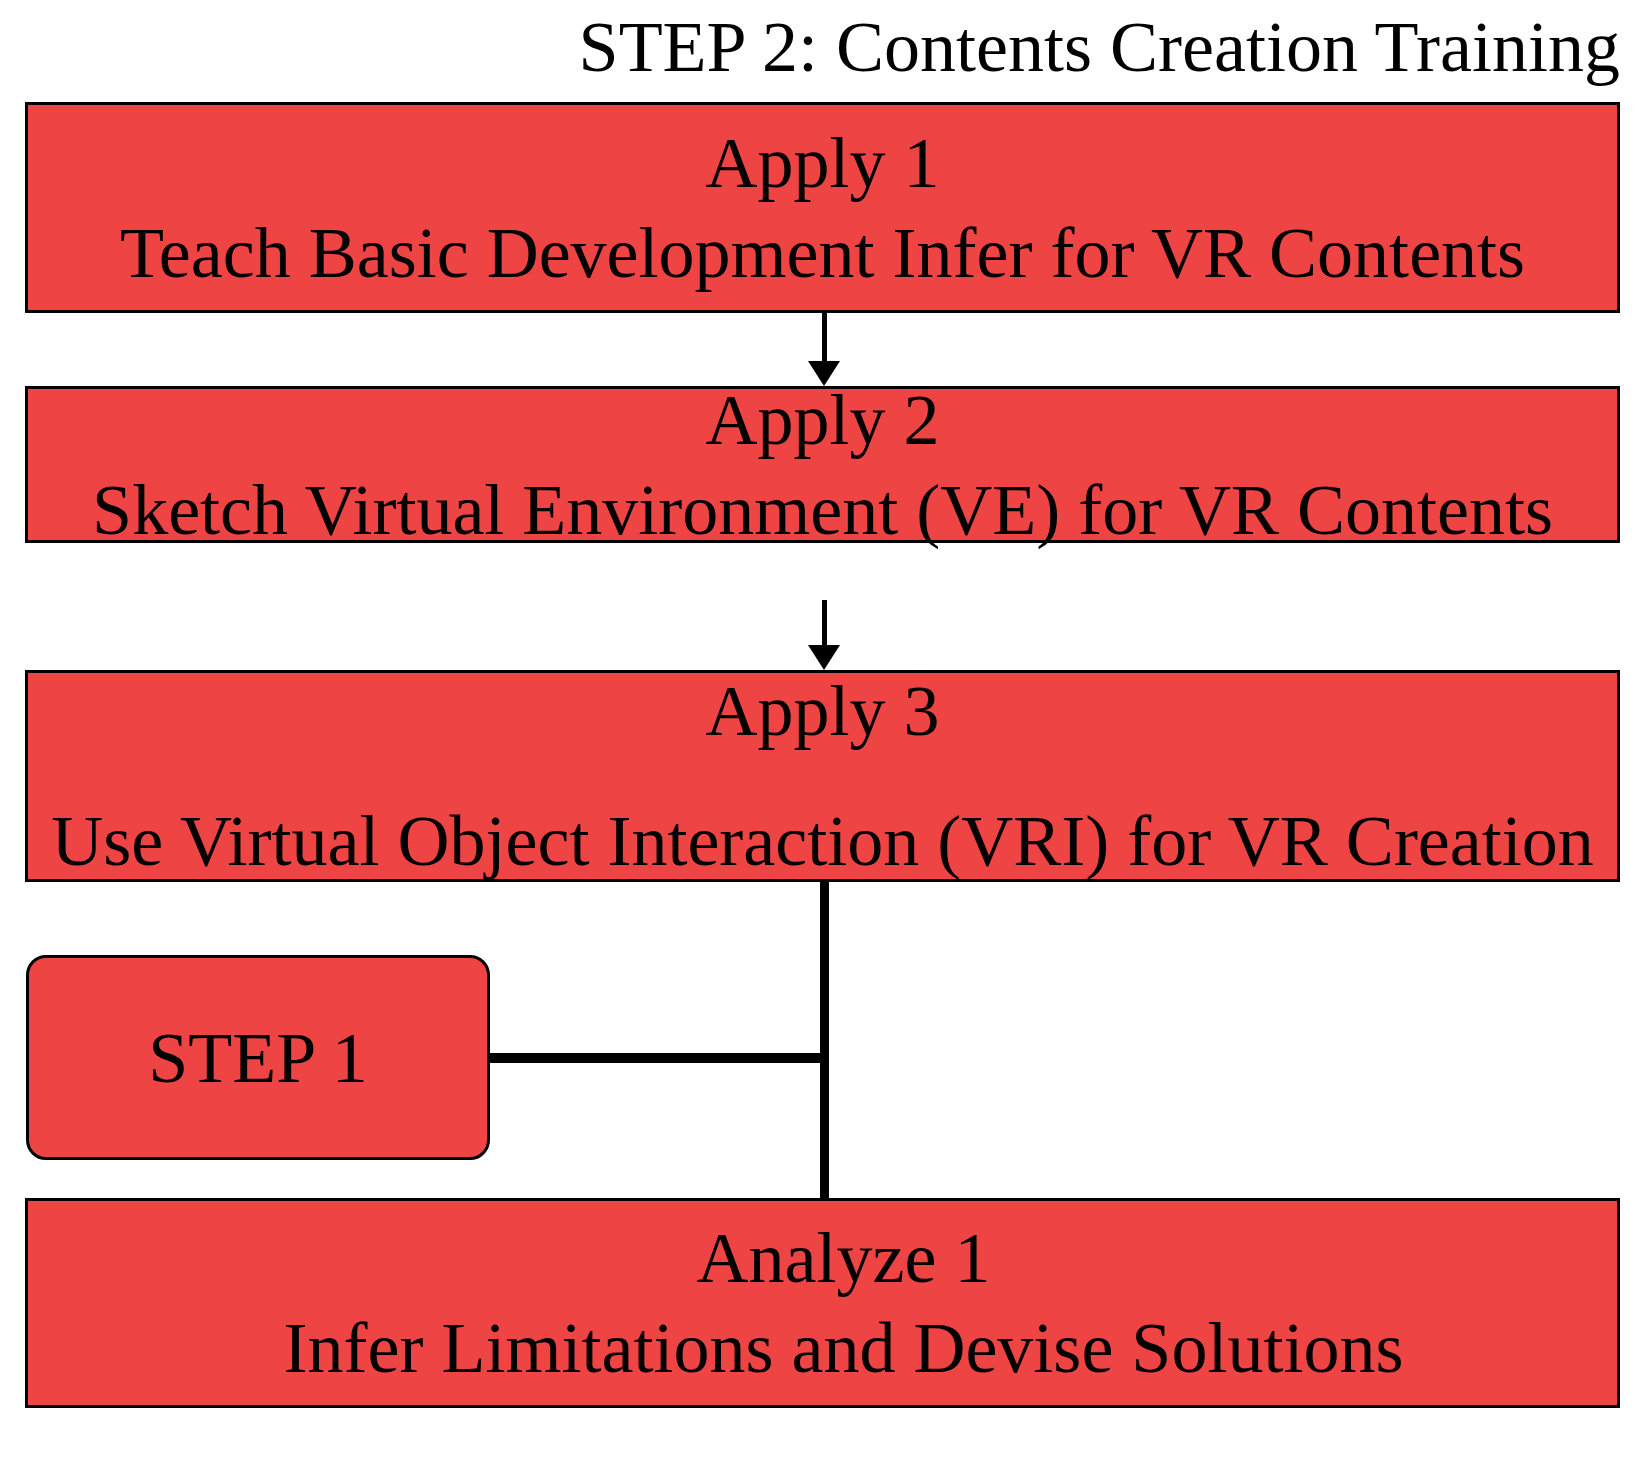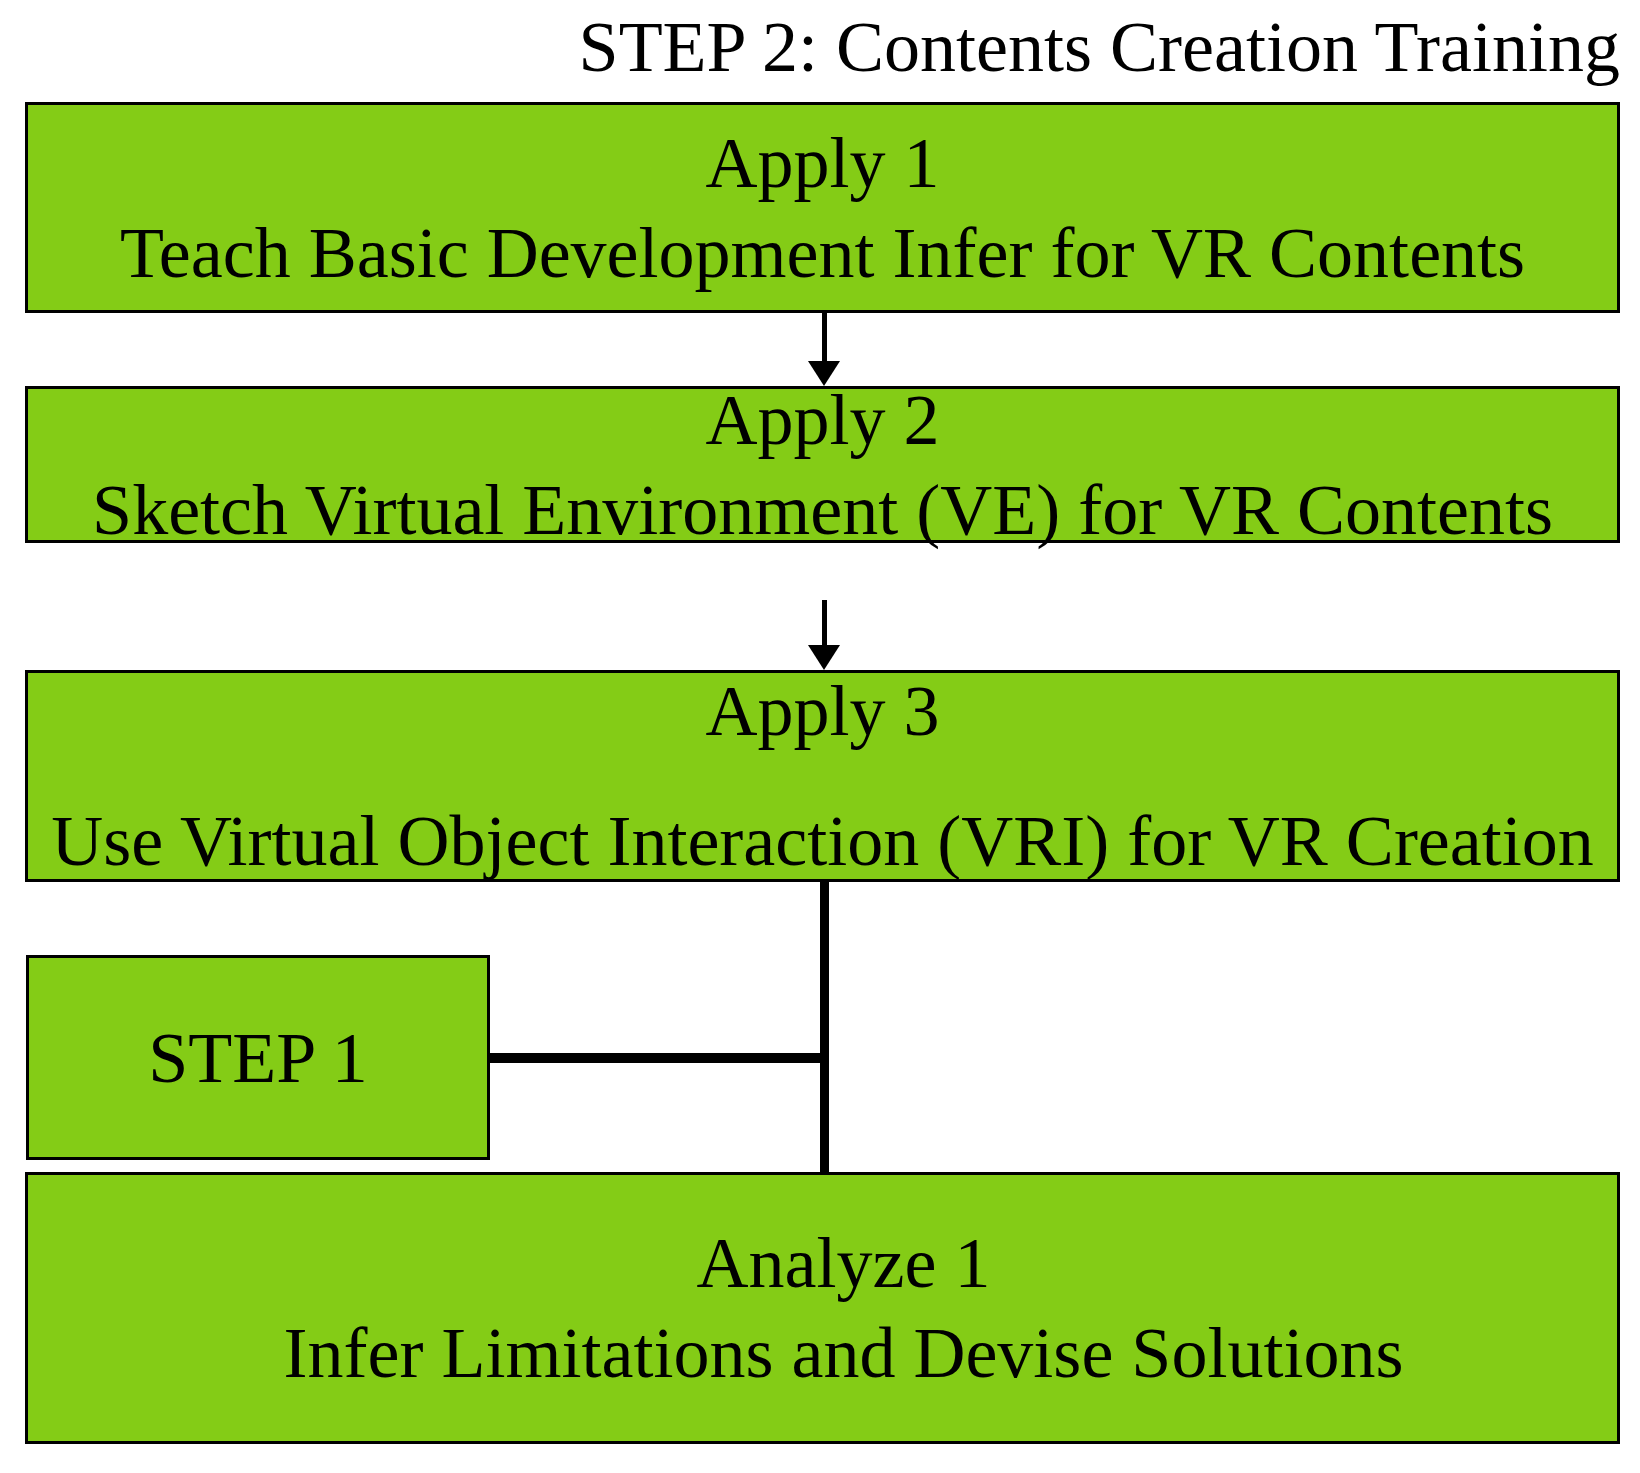--- a/index.html
+++ b/index.html
@@ -25,36 +25,36 @@
     font-size: 72px;
     line-height: 90px;
     white-space: nowrap;
   }
   .node {
     position: absolute;
     left: 25px;
     width: 1595px;
     box-sizing: border-box;
     border: 3px solid #000000;
-    background: #84cc16;
+    background: #ef4444;
     display: flex;
     flex-direction: column;
     justify-content: center;
     align-items: center;
     text-align: center;
   }
   .node .nline {
     font-size: 72px;
     line-height: 90px;
     white-space: nowrap;
   }
   .node-apply-1 { top: 102px;  height: 211px; }
   .node-apply-2 { top: 386px;  height: 157px; }
   .node-apply-3 { top: 670px;  height: 212px; }
-  .node-analyze-1 { top: 1172px; height: 272px; padding-left: 42px; }
+  .node-analyze-1 { top: 1198px; height: 210px; padding-left: 42px; }
   .node-step-1 {
     top: 955px;
     left: 26px;
     width: 464px;
     height: 205px;
   }
   .vline {
     position: absolute;
     background: #000000;
   }
@@ -103,21 +103,21 @@
   </div>
 
   <div class="vline a2-line" style="background: rgb(0, 0, 0);"></div>
   <div class="arrowhead a2-head" style="border-top-color: rgb(0, 0, 0);"></div>
 
   <div class="node node-apply-3" style="border-color: rgb(0, 0, 0); color: rgb(0, 0, 0); gap: 40px;">
     <div class="nline">Apply 3</div>
     <div class="nline">Use Virtual Object Interaction (VRI) for VR Creation</div>
   </div>
 
-  <div class="node node-step-1" style="border-color: rgb(0, 0, 0); color: rgb(0, 0, 0);">
+  <div class="node node-step-1" style="border-color: rgb(0, 0, 0); color: rgb(0, 0, 0); border-radius: 20px;">
     <div class="nline">STEP 1</div>
   </div>
 
   <div class="hline step1-connector" style="background: rgb(0, 0, 0);"></div>
 
   <div class="vline a3-line" style="background: rgb(0, 0, 0);"></div>
   <div class="arrowhead a3-head" style="border-top-color: rgb(0, 0, 0);"></div>
 
   <div class="node node-analyze-1" style="border-color: rgb(0, 0, 0); color: rgb(0, 0, 0);">
     <div class="nline">Analyze 1</div>

